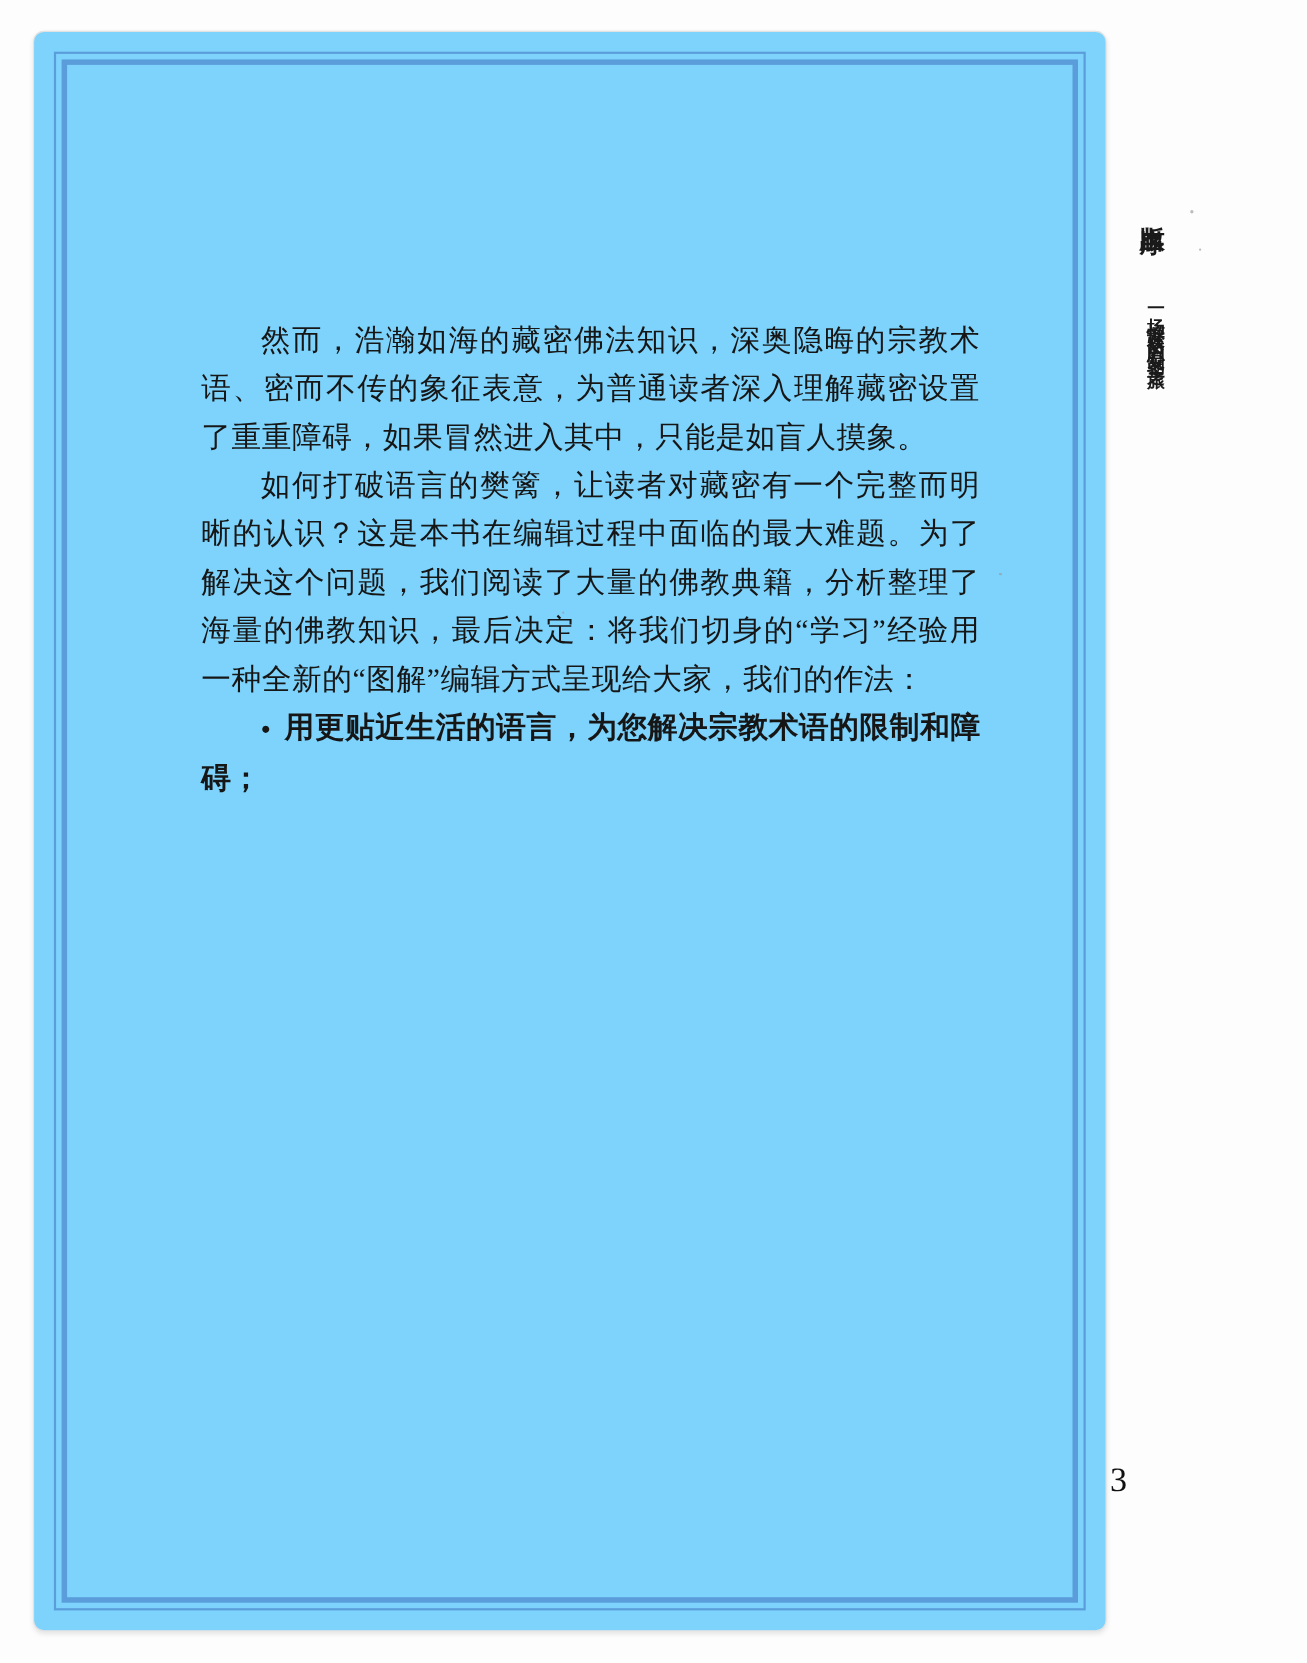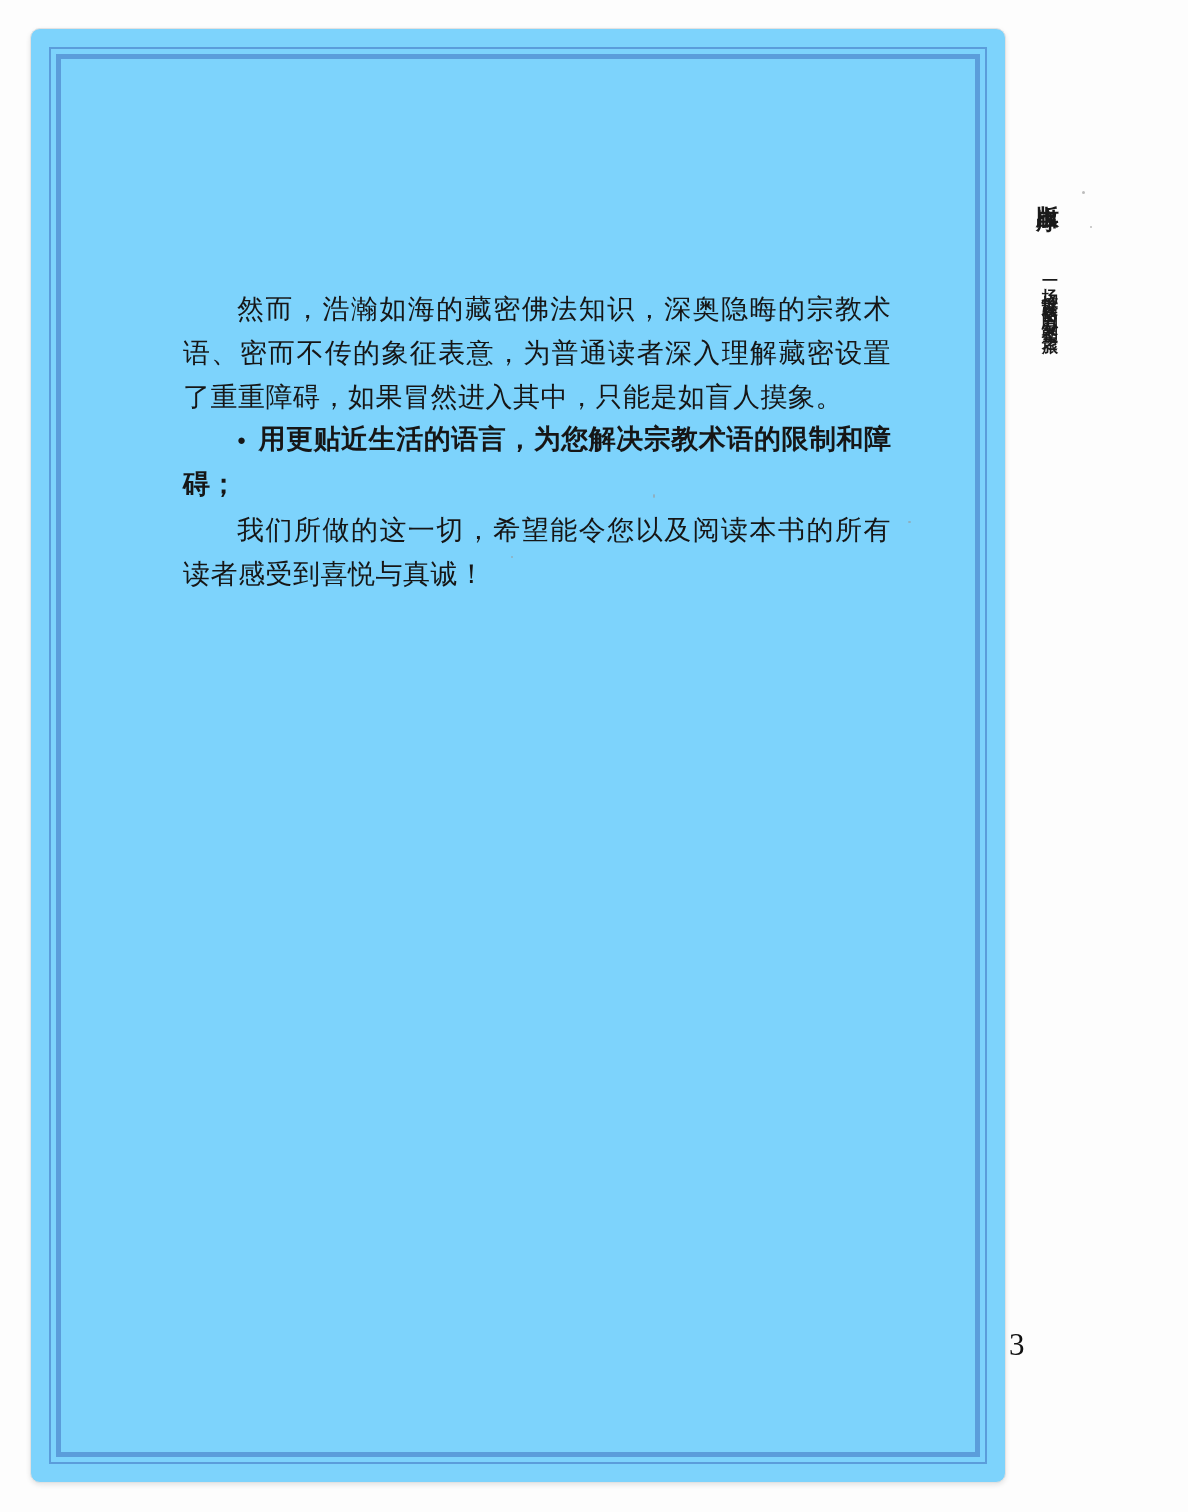--- a/index.html
+++ b/index.html
@@ -39,21 +39,21 @@
     left: 152px; top: 258px;
     width: 708px;
     font-size: 27px;
     line-height: 44px;
     text-align: justify;
     letter-spacing: 0.5px;
     color: #161616;
   }
   .para { margin: 0; text-indent: 2em; }
   .para.bullet {
-    font-family: Liberation Mono, monospace;
+    font-family: Liberation Serif, serif;
     font-weight: 700;
     letter-spacing: 0;
   }
   .bsym {
     font-size: 15px;
     vertical-align: 3px;
     margin-right: 12px;
   }
   .sb-title {
     position: absolute;
@@ -96,26 +96,26 @@
 </style>
 </head>
 <body>
 
 <div class="card">
   <div class="frame-thin"></div>
   <div class="frame-thick"></div>
 
   <div class="text-block">
     <p class="para">然而，浩瀚如海的藏密佛法知识，深奥隐晦的宗教术语、密而不传的象征表意，为普通读者深入理解藏密设置了重重障碍，如果冒然进入其中，只能是如盲人摸象。</p>
+    <p class="para">如何打破语言的樊篱，让读者对藏密有一个完整而明晰的认识？这是本书在编辑过程中面临的最大难题。为了解决这个问题，我们阅读了大量的佛教典籍，分析整理了海量的佛教知识，最后决定：将我们切身的“学习”经验用一种全新的“图解”编辑方式呈现给大家，我们的作法：</p>
 
     <p class="para bullet"><span class="bsym">●</span><span>用更贴近生活的语言，为您解决宗教术语的限制和障碍；</span></p>
 
 
 
-    <p class="para">我们所做的这一切，希望能令您以及阅读本书的所有读者感受到喜悦与真诚！</p>
   </div>
 
   <div class="sb-title">出版序</div>
   <div class="sb-sub">一场惊世骇俗的心灵朝圣之旅</div>
 
   <div class="pagenum">3</div>
 
   <div class="speck s1"></div>
   <div class="speck s2"></div>
   <div class="speck s3"></div>

